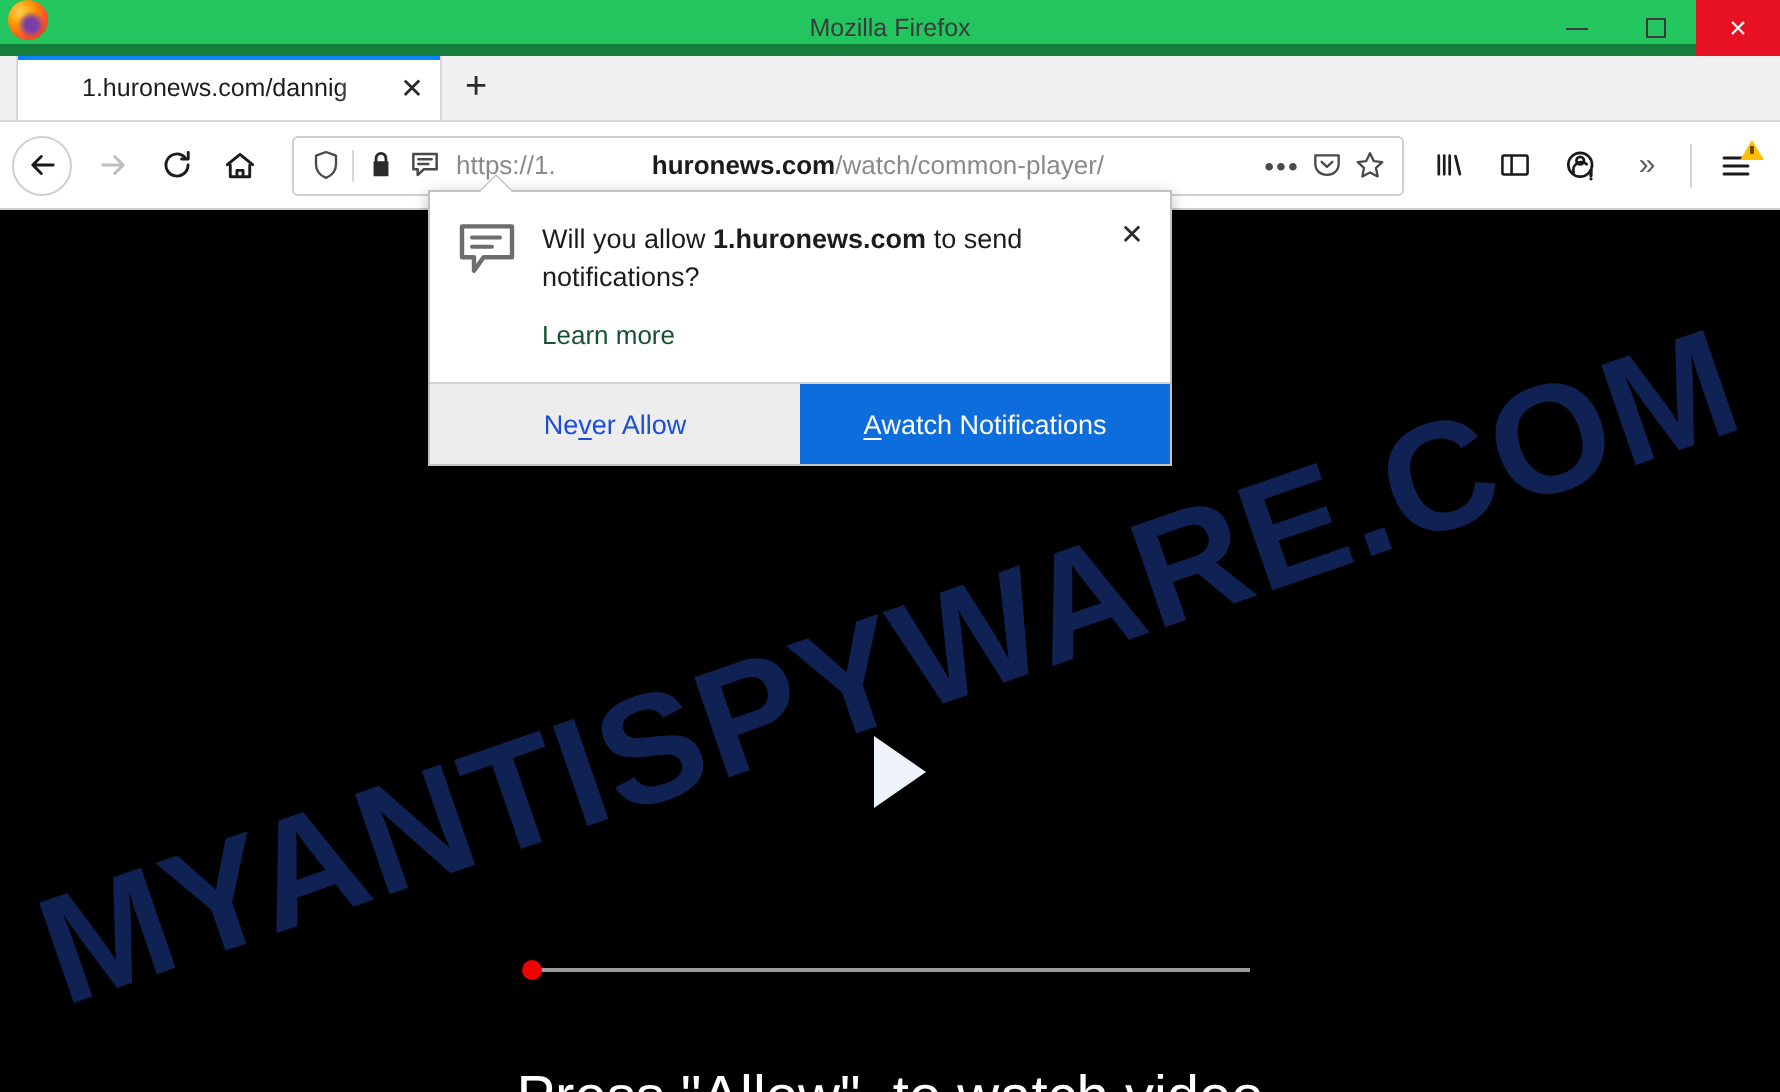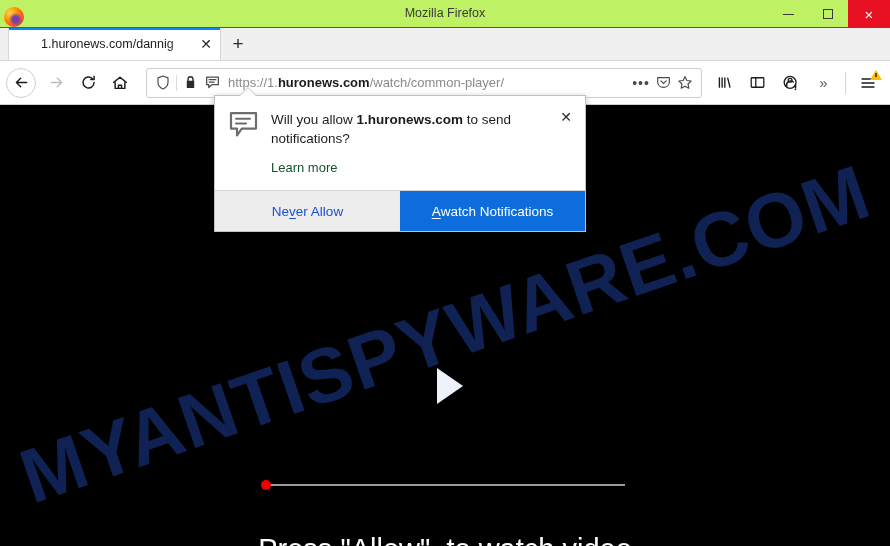--- a/index.html
+++ b/index.html
@@ -16,24 +16,24 @@
     position: relative;
     width: 890px;
     height: 546px;
     overflow: hidden;
   }
 
   
   .titlebar {
     position: relative;
     height: 28px;
-    background: #bef264;
-    display: flex;
-    align-items: flex-end;
-    border-bottom: 1px solid #15803d;
+    background: #22c55e;
+    display: flex;
+    align-items: flex-start;
+    border-bottom: 6px solid #15803d;
   }
   .ff-logo {
     width: 20px; height: 20px;
     margin-left: 4px;
     border-radius: 50%;
     background:
       radial-gradient(circle at 58% 62%, #7a3da8 0%, #7a3da8 18%, rgba(122,61,168,0) 40%),
       radial-gradient(circle at 30% 30%, #ffd24d 0%, #ff9500 35%, #ff5b22 60%, #e8401c 85%);
     flex: none;
   }
@@ -163,21 +163,21 @@
   .url-sep { width: 1px; height: 16px; background: #dadada; margin: 0 2px; }
   .urltext {
     flex: 1;
     font-size: 13px;
     color: #8a8a8a;
     white-space: nowrap;
     overflow: hidden;
     padding-left: 5px;
     min-width: 0;
   }
-  .urltext b { color: #1b1b1b; font-weight: 700; }
+  .urltext b { color: #1b1b1b; font-weight: 700; margin-left: 48px; }
   .url-right { display: flex; align-items: center; flex: none; }
   .url-right .url-ico { color: #4a4a4a; }
 
   .toolbar-right { display: flex; align-items: center; flex: none; }
   .toolbar-right .navbtn { width: 33px; }
   .vsep { width: 1px; height: 22px; background: #d5d5d5; margin: 0 5px; }
   .menu-wrap { position: relative; }
   .warn-badge {
     position: absolute;
     right: 2px; top: 3px;

